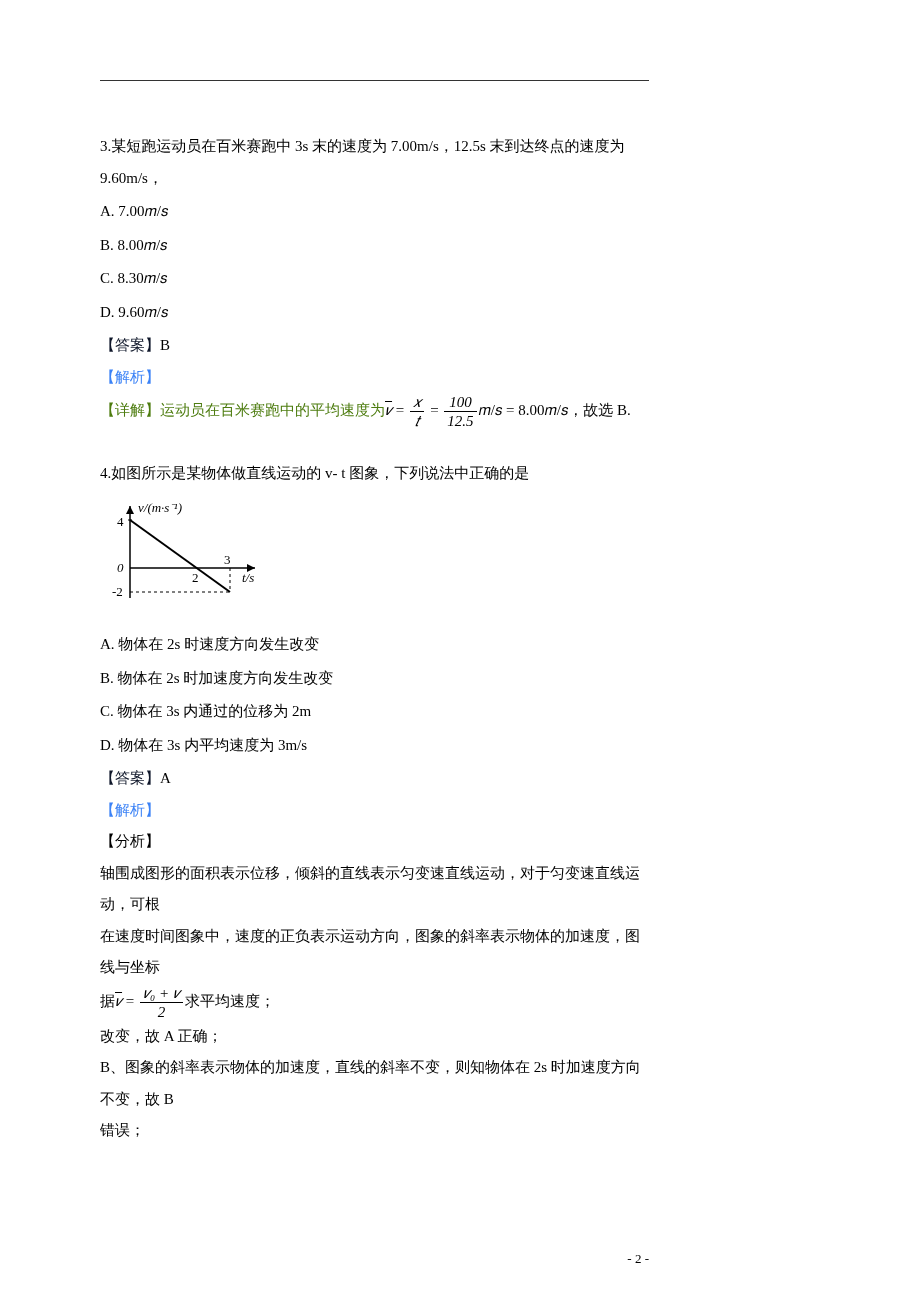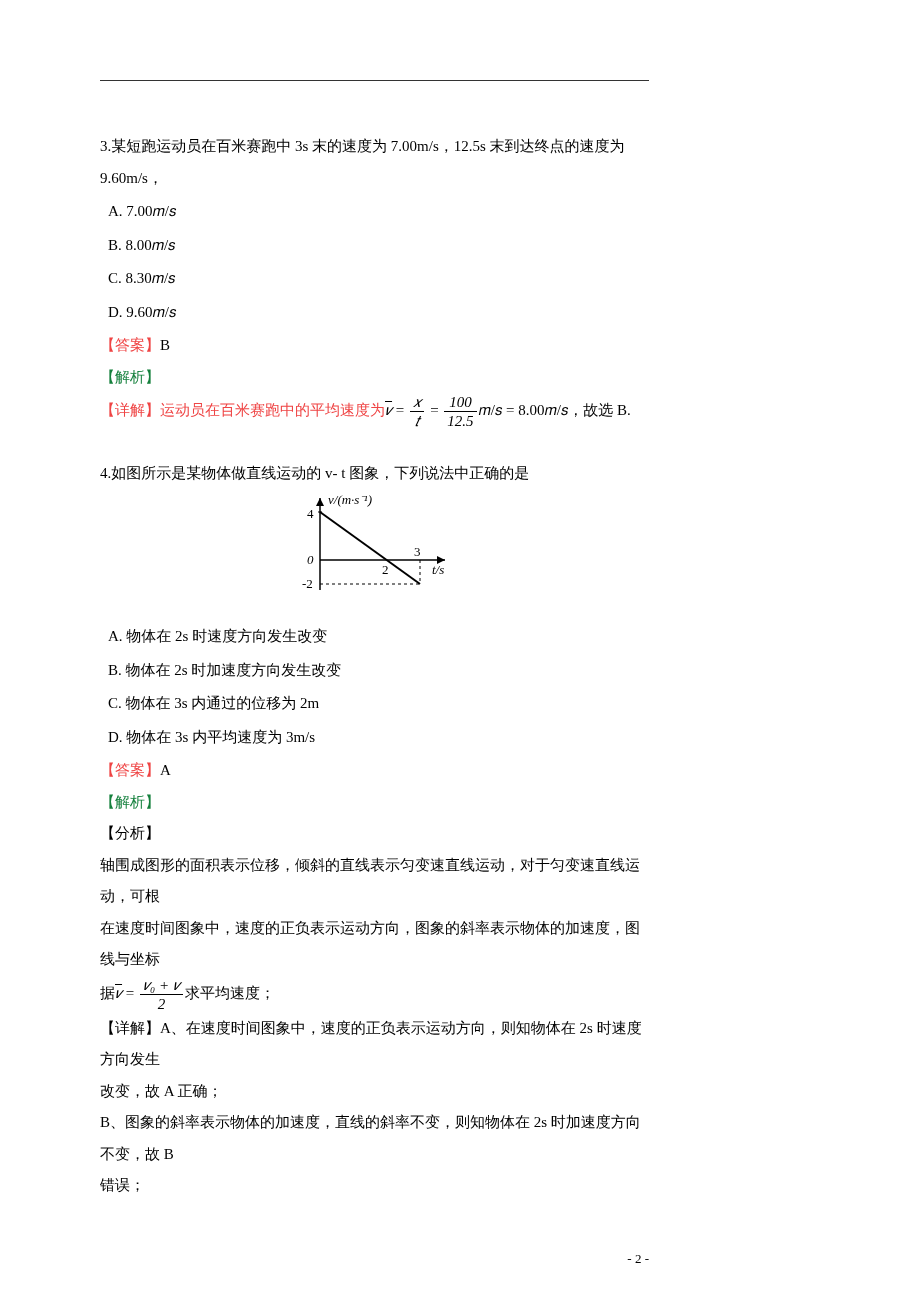--- a/index.html
+++ b/index.html
@@ -20,34 +20,33 @@
   }
   .rule {
     border: none;
     border-top: 1px solid #333;
     margin: 20px 0 50px 0;
   }
   .q-text {
     color: #000;
   }
   .option {
-    margin: 2px 8px;
+    margin: 2px 0;
   }
   .answer-label {
-    color: #ef4444;
+    color: #0f172a;
   }
   .analysis-label {
-    color: #15803d;
+    color: #3b82f6;
   }
   .detail-label {
-    color: #ef4444;
+    color: #4d7c0f;
   }
   .svg-wrap {
-    margin: 0 0 10px 0;
-    text-align: center;
+    margin: 8px 0 10px 0;
   }
   .page-num {
     position: absolute;
     bottom: 30px;
     right: 100px;
     font-size: 13px;
     font-family: "Times New Roman", serif;
   }
   .frac {
     display: inline-block;
@@ -145,19 +144,18 @@
   <div>【分析】</div>
   <div>轴围成图形的面积表示位移，倾斜的直线表示匀变速直线运动，对于匀变速直线运动，可根</div>
   <div>在速度时间图象中，速度的正负表示运动方向，图象的斜率表示物体的加速度，图线与坐标</div>
   <div>
     <span>据</span><span class="overline">𝑣</span> = 
     <span class="frac">
       <span class="num">𝑣₀ + 𝑣</span>
       <span class="den">2</span>
     </span><span>求平均速度；</span>
   </div>
-  <div>【详解】A、在速度时间图象中，速度的正负表示运动方向，则知物体在 2s 时速度方向发生</div>
   <div>改变，故 A 正确；</div>
   <div>B、图象的斜率表示物体的加速度，直线的斜率不变，则知物体在 2s 时加速度方向不变，故 B</div>
   <div>错误；</div>
 
   <div class="page-num">- 2 -</div>
 </div>
 
 </body></html>

